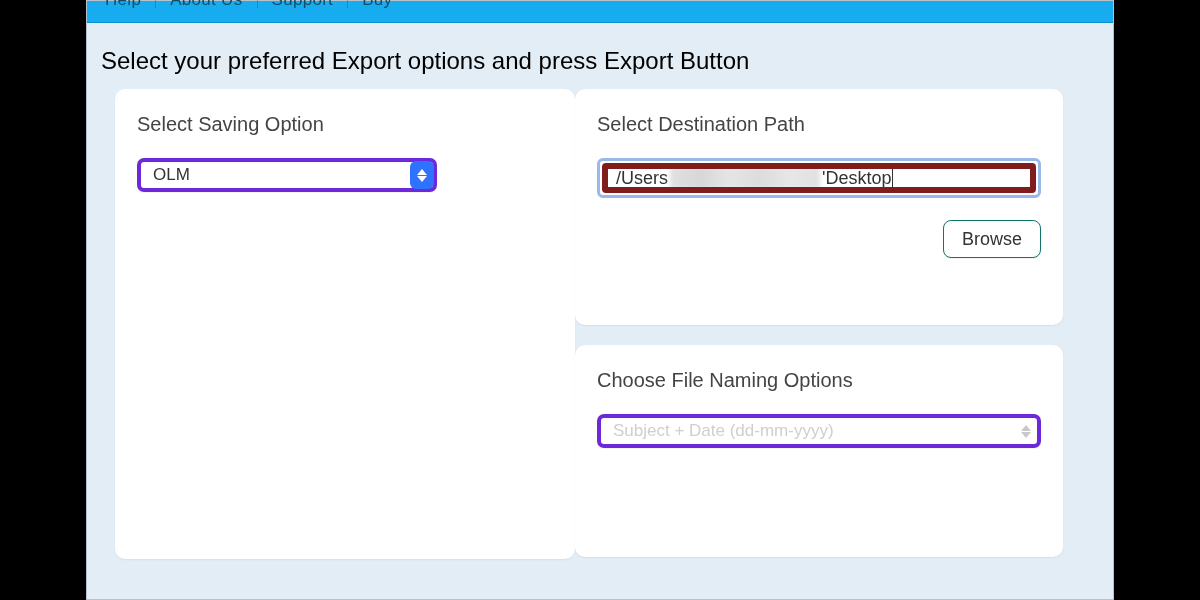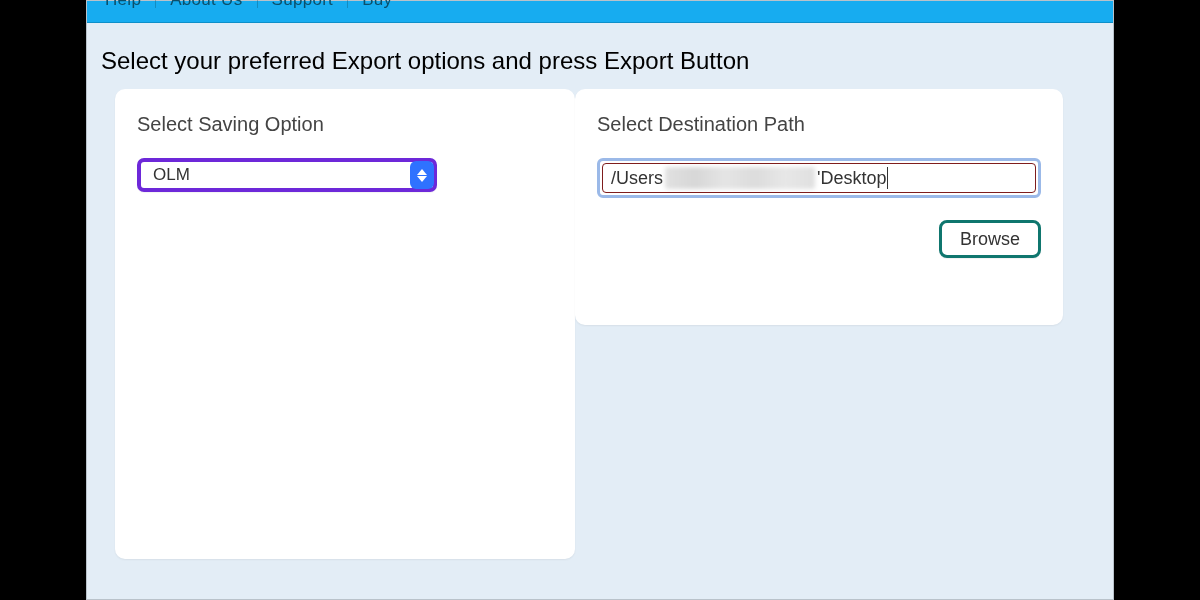--- a/index.html
+++ b/index.html
@@ -108,21 +108,21 @@
   .select-wide { width: 100%; }
   
   .dest-input-wrap {
     border: 3px solid #9bb9e8;
     border-radius: 6px;
     padding: 2px;
   }
   .dest-input {
     width: 100%;
     height: 30px;
-    border: 1px solid #7f1d1d;
+    border: 6px solid #7f1d1d;
     border-radius: 4px;
     background: #fff;
     display: flex;
     align-items: center;
     font-size: 18px;
     color: #333;
     padding: 0 8px;
     position: relative;
     overflow: hidden;
     cursor: text;
@@ -138,21 +138,21 @@
     border-radius: 3px;
   }
   .dest-input .seg-b { flex: 0 0 auto; }
   .dest-input .caret {
     width: 1px; height: 22px; background: #333; margin-left: 1px;
   }
   .browse-row { display: flex; justify-content: flex-end; margin-top: 22px; }
   .btn {
     height: 38px;
     padding: 0 18px;
-    border: 3px solid #0f766e;
+    border: 1px solid #0f766e;
     border-radius: 8px;
     background: #fff;
     font-size: 18px;
     color: #333;
     box-shadow: 0 1px 1px rgba(0,0,0,.06);
     cursor: pointer;
     display: inline-flex;
     align-items: center;
   }
 </style>
@@ -200,16 +200,32 @@
             <span class="blur"></span>
             <span class="seg-b">'Desktop</span>
             <span class="caret"></span>
           </div>
         </div>
         <div class="browse-row">
           <div class="btn">Browse</div>
         </div>
       </div>
 
+      <div class="card naming">
+        <h3>Choose File Naming Options</h3>
+        <div class="select-wrap select-wide disabled">
+          <div class="select-control">
+            <span>Subject + Date (dd-mm-yyyy)</span>
+          </div>
+          <div class="select-arrows">
+            <svg viewBox="0 0 10 6">
+                <path d="M5 0 L10 6 L0 6 Z"></path>
+              </svg>
+            <svg viewBox="0 0 10 6">
+                <path d="M5 6 L0 0 L10 0 Z"></path>
+              </svg>
+          </div>
+        </div>
+      </div>
     </div>
 
   </div>
 </div>
 
 </body></html>

